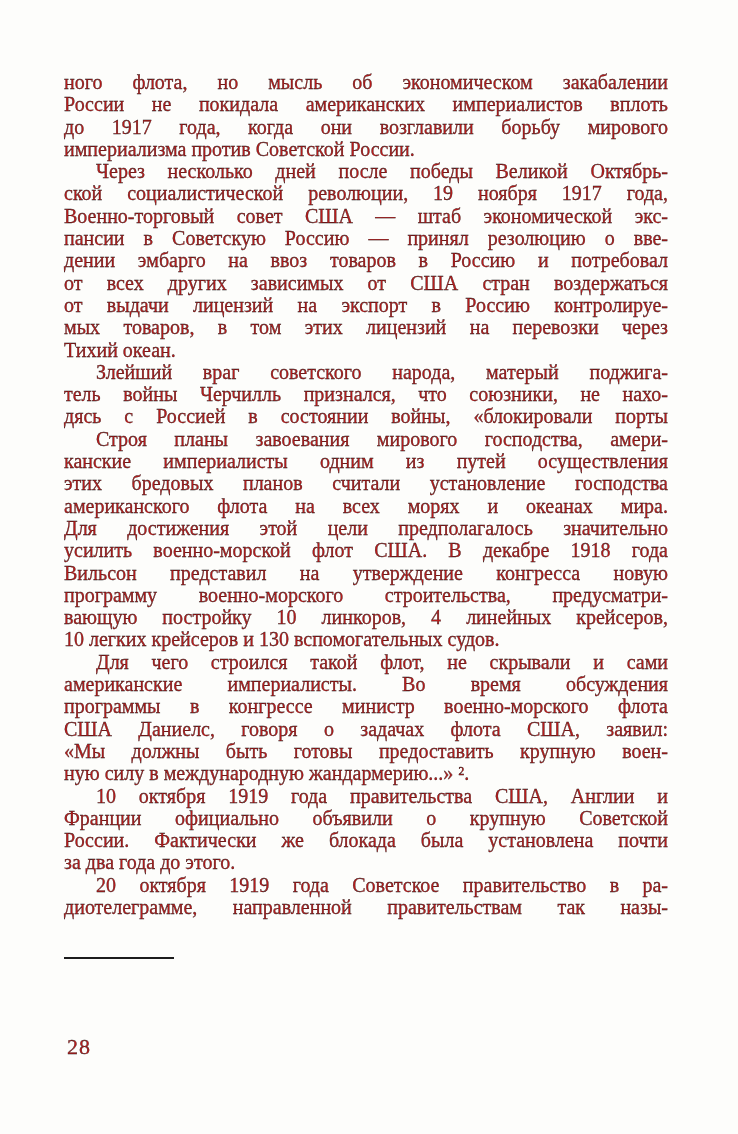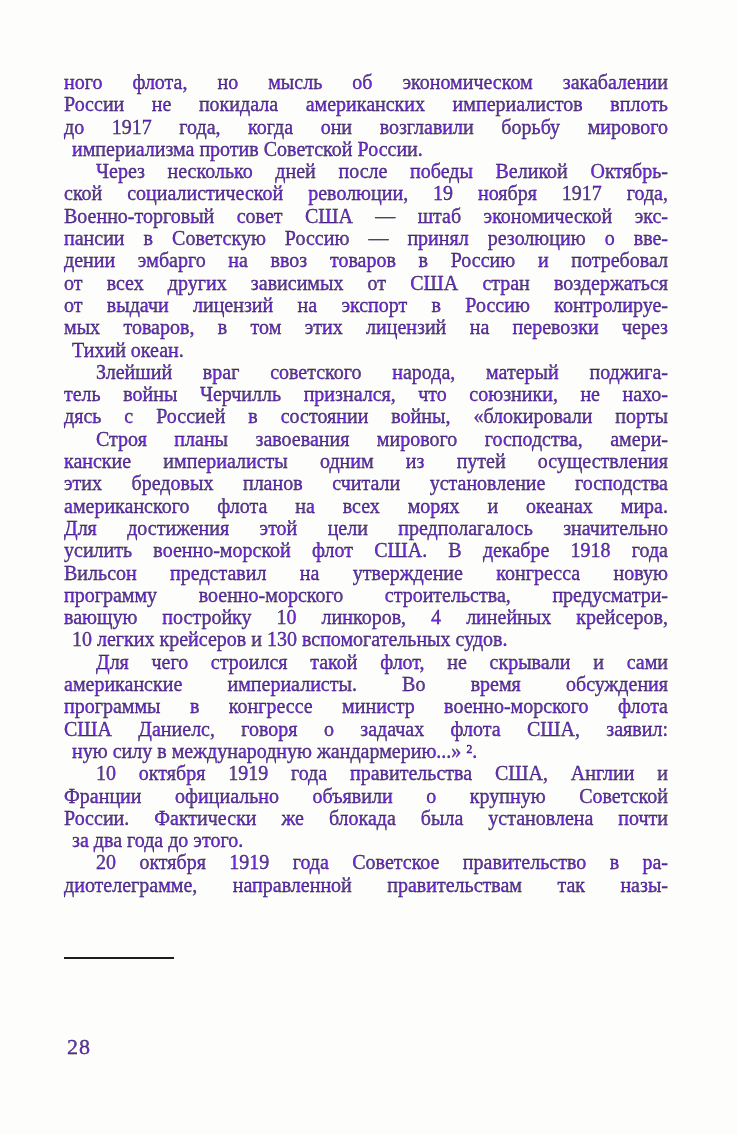--- a/index.html
+++ b/index.html
@@ -7,40 +7,39 @@
     padding: 0;
     background: #ffffff;
   }
   .page {
     position: relative;
     width: 738px;
     height: 1134px;
     background: #fdfdfb;
     overflow: hidden;
     font-family: "Liberation Serif", "DejaVu Serif", serif;
-    color: #6d28d9;
+    color: #b91c1c;
   }
   .body-text {
     position: absolute;
     left: 64px;
     top: 71px;
     width: 604px;
     font-size: 20px;
     line-height: 22.3px;
     -webkit-text-stroke: 0.3px #181818;
   }
   .tline {
     text-align: justify;
     text-align-last: justify;
     white-space: normal;
   }
   .tline.nojust {
     text-align: right;
     text-align-last: left;
-    margin-left: 8px;
   }
   .tline.indent {
     text-indent: 32px;
   }
   .fn-rule {
     position: absolute;
     left: 64px;
     top: 957px;
     width: 110px;
     height: 2px;
@@ -96,20 +95,21 @@
       <div class="tline">Для достижения этой цели предполагалось значительно</div>
       <div class="tline">усилить военно-морской флот США. В декабре 1918 года</div>
       <div class="tline">Вильсон представил на утверждение конгресса новую</div>
       <div class="tline">программу военно-морского строительства, предусматри-</div>
       <div class="tline">вающую постройку 10 линкоров, 4 линейных крейсеров,</div>
       <div class="tline nojust">10 легких крейсеров и 130 вспомогательных судов.</div>
       <div class="tline indent">Для чего строился такой флот, не скрывали и сами</div>
       <div class="tline">американские империалисты. Во время обсуждения</div>
       <div class="tline">программы в конгрессе министр военно-морского флота</div>
       <div class="tline">США Даниелс, говоря о задачах флота США, заявил:</div>
+      <div class="tline">«Мы должны быть готовы предоставить крупную воен-</div>
       <div class="tline nojust">ную силу в международную жандармерию...» ².</div>
       <div class="tline indent">10 октября 1919 года правительства США, Англии и</div>
       <div class="tline">Франции официально объявили о крупную Советской</div>
       <div class="tline">России. Фактически же блокада была установлена почти</div>
       <div class="tline nojust">за два года до этого.</div>
       <div class="tline indent">20 октября 1919 года Советское правительство в ра-</div>
       <div class="tline">диотелеграмме, направленной правительствам так назы-</div>
     </div>
 
   <div class="fn-rule"></div>

